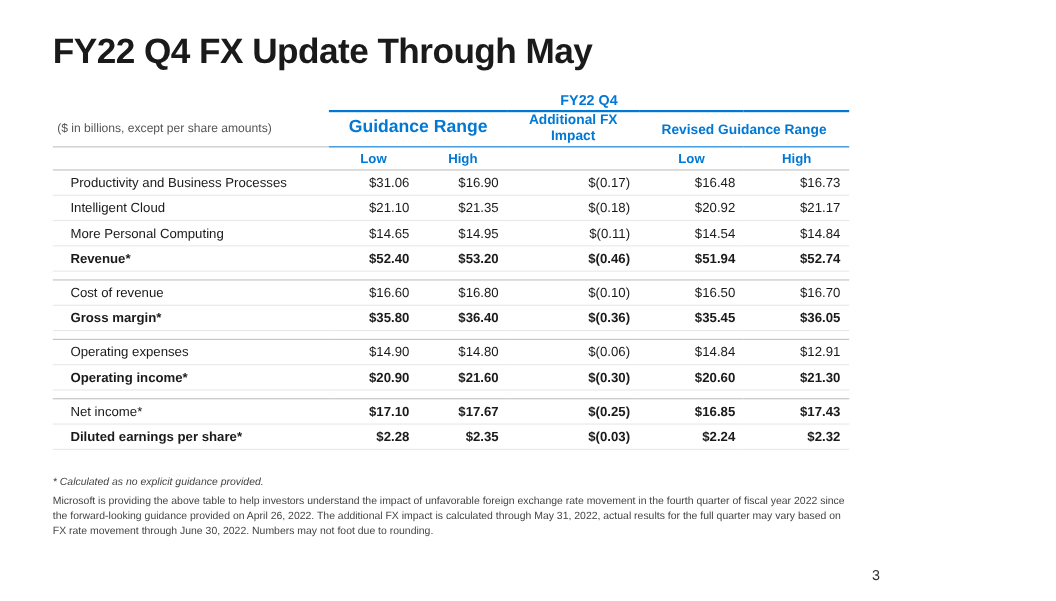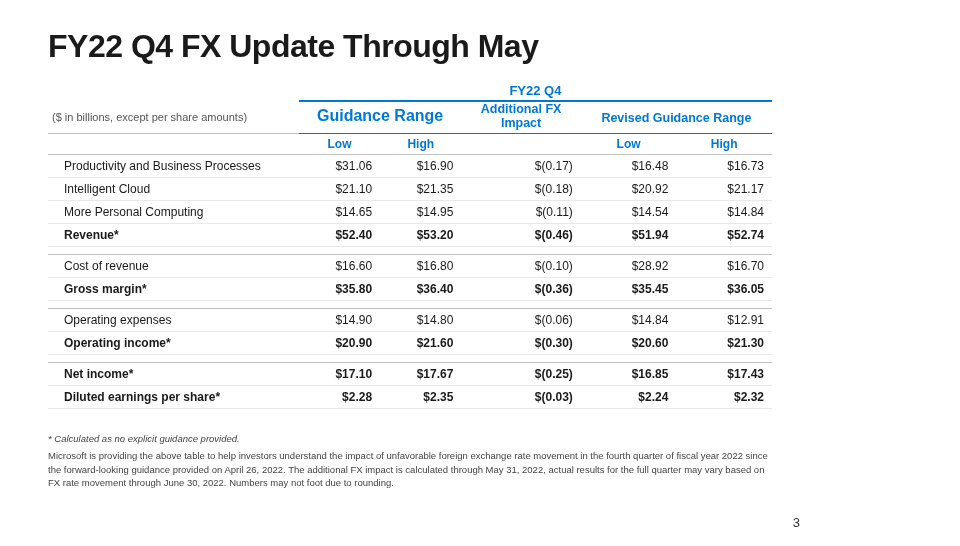--- a/index.html
+++ b/index.html
@@ -195,21 +195,21 @@
     <td>$52.74</td>
   </tr>
           <tr class="spacer-row">
             <td colspan="6"></td>
           </tr>
           <tr class="data-row section-top">
     <td class="label-col" style="">Cost of revenue</td>
     <td>$16.60</td>
     <td>$16.80</td>
     <td>$(0.10)</td>
-    <td>$28.92</td>
+    <td>$16.50</td>
     <td>$16.70</td>
   </tr>
           <tr class="data-row bold-row">
     <td class="label-col" style="font-weight:700;">Gross margin*</td>
     <td>$35.80</td>
     <td>$36.40</td>
     <td>$(0.36)</td>
     <td>$35.45</td>
     <td>$36.05</td>
   </tr>
@@ -229,21 +229,21 @@
     <td>$20.90</td>
     <td>$21.60</td>
     <td>$(0.30)</td>
     <td>$20.60</td>
     <td>$21.30</td>
   </tr>
           <tr class="spacer-row">
             <td colspan="6"></td>
           </tr>
           <tr class="data-row bold-row section-top">
-    <td class="label-col" style="font-weight:700;">Net income*</td>
+    <td class="label-col" style="font-weight:400;">Net income*</td>
     <td>$17.10</td>
     <td>$17.67</td>
     <td>$(0.25)</td>
     <td>$16.85</td>
     <td>$17.43</td>
   </tr>
           <tr class="data-row bold-row">
     <td class="label-col" style="font-weight:700;">Diluted earnings per share*</td>
     <td>$2.28</td>
     <td>$2.35</td>

